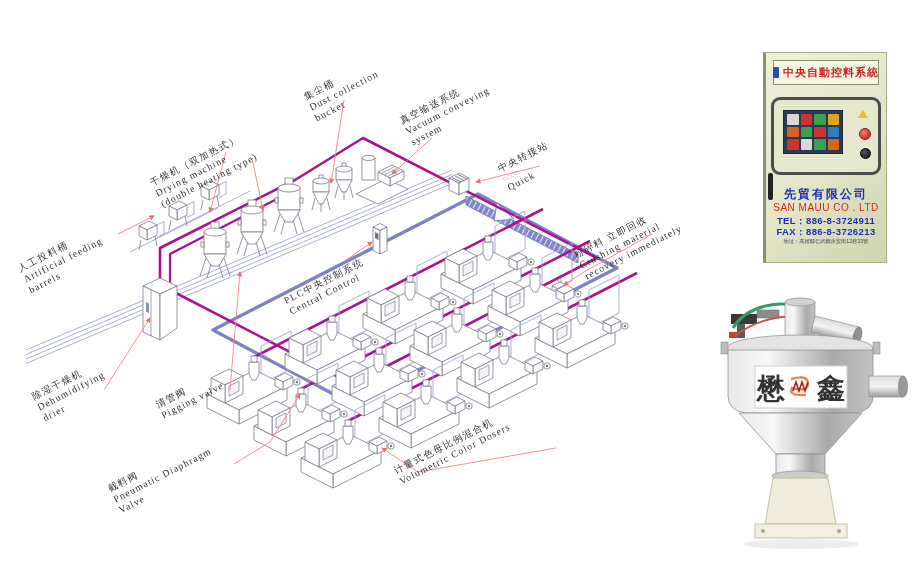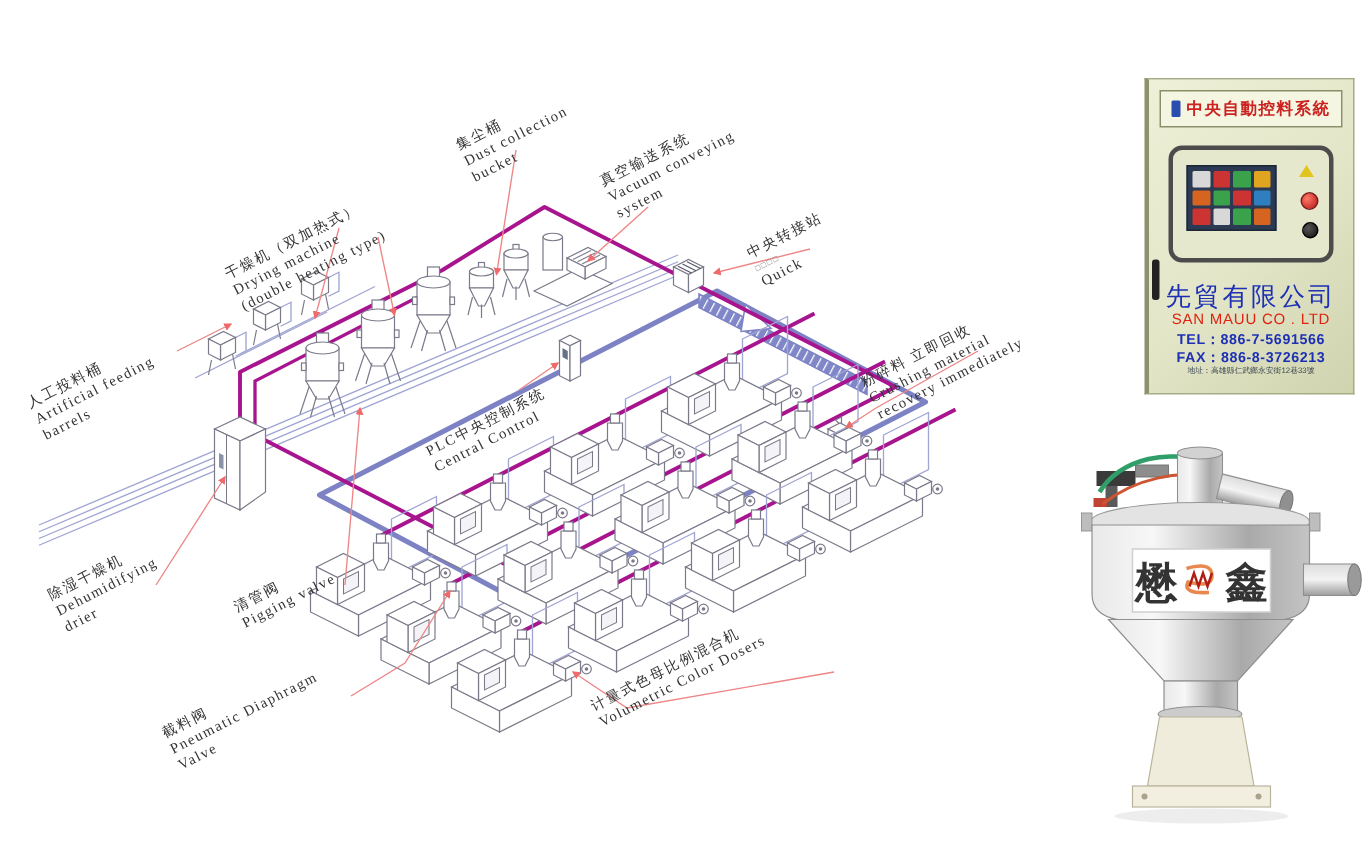--- a/index.html
+++ b/index.html
@@ -10,21 +10,21 @@
   .le{font-size:9.8px;letter-spacing:1.1px;}
   .ls{font-size:5.5px;letter-spacing:1px;fill:#777;}
   .pipeM{stroke:#a8148e;stroke-width:2.6;fill:none;stroke-linejoin:round;}
   .pipeM2{stroke:#a8148e;stroke-width:2.2;fill:none;}
   .pipeB{stroke:#7d82c4;stroke-width:3.4;fill:none;stroke-linejoin:round;}
   .thin{stroke:#a0a5d4;stroke-width:0.9;fill:none;}
   .lead{stroke:#ef8585;stroke-width:0.9;fill:none;}
   .eq{stroke:#7a7a8a;stroke-width:0.8;fill:#ffffff;}
   .eqf{stroke:#7a7a8a;stroke-width:0.7;fill:#f4f4f8;}
   
-  #cabinet{position:absolute;left:763px;top:52px;width:140px;height:211px;
+  #cabinet{position:absolute;left:763px;top:52px;width:124px;height:211px;
            background:linear-gradient(135deg,#eef0d8 0%,#e2e5c6 55%,#cfd3ae 100%);
            border:1px solid #a8ac85;border-left:3px solid #8e926c;box-sizing:border-box;}
   #cab-header{margin:7px 7px 0 7px;height:23px;background:#f4f6e2;border:1px solid #8a8f6a;
               display:flex;align-items:center;justify-content:center;gap:4px;}
   #cab-header .txt{color:#cc2222;font-weight:bold;font-size:11px;letter-spacing:1px;white-space:nowrap;}
   #cab-header .mark{width:6px;height:11px;background:#2a4db0;border-radius:1px;flex:0 0 auto;}
   #cab-panel{position:relative;margin:12px auto 0 auto;width:104px;height:72px;
              border:3px solid #4c4c4c;border-radius:9px;background:#e6e8ce;}
   #cab-screen{position:absolute;left:9px;top:10px;width:60px;height:44px;background:#2b3a52;
               border:1px solid #1d2636;display:grid;grid-template-columns:repeat(4,1fr);
@@ -32,21 +32,21 @@
   #cab-screen span{display:block;border-radius:1px;}
   .cR{background:#cc3333;} .cG{background:#3aa24a;} .cY{background:#e0a420;}
   .cW{background:#d8d8d8;} .cB{background:#2f7fc0;} .cO{background:#d4641f;}
   .lamp{position:absolute;border-radius:50%;}
   #lamp-tri{position:absolute;left:84px;top:10px;width:0;height:0;border-left:5px solid transparent;
             border-right:5px solid transparent;border-bottom:8px solid #e3c31f;}
   #lamp-red{left:85px;top:28px;width:10px;height:10px;background:radial-gradient(circle at 35% 35%,#ff7a6a,#b61414);border:1px solid #7c1d1d;}
   #lamp-blk{left:86px;top:48px;width:9px;height:9px;background:radial-gradient(circle at 35% 35%,#555,#111);border:1px solid #000;}
   #cab-handle{position:absolute;left:2px;top:120px;width:5px;height:27px;background:#222;border-radius:2px;}
   #cab-text{margin-top:12px;text-align:center;line-height:1.25;}
-  #cab-text .zh{color:#1d2fb5;font-weight:normal;font-size:17px;letter-spacing:2px;}
+  #cab-text .zh{color:#1d2fb5;font-weight:bold;font-size:12px;letter-spacing:2px;}
   #cab-text .en{color:#e02211;font-weight:normal;font-size:10px;letter-spacing:.5px;}
   #cab-text .tel,#cab-text .fax{color:#1d2fb5;font-weight:bold;font-size:9.5px;letter-spacing:.4px;}
   #cab-text .addr{color:#3a4550;font-size:5.5px;letter-spacing:0;transform:scale(.95);}
   #hopper-wrap{position:absolute;left:703px;top:290px;width:209px;height:272px;}
 </style>
 </head>
 <body>
 
 <div id="root">
 
@@ -297,21 +297,21 @@
           <span class="cO"></span>
       </div>
       <div id="lamp-tri"></div>
       <div id="lamp-red" class="lamp"></div>
       <div id="lamp-blk" class="lamp"></div>
     </div>
     <div id="cab-handle"></div>
     <div id="cab-text">
       <div class="zh">先貿有限公司</div>
       <div class="en">SAN MAUU CO . LTD</div>
-      <div class="tel">TEL：886-7-5691566</div>
+      <div class="tel">TEL：886-8-3724911</div>
       <div class="fax">FAX：886-8-3726213</div>
       <div class="addr">地址：高雄縣仁武鄉永安街12巷33號</div>
     </div>
   </div>
 
   
   <div id="hopper-wrap">
     <svg width="209" height="272" viewBox="0 0 209 272">
       <defs>
         <linearGradient id="metal" x1="0" y1="0" x2="1" y2="0">

